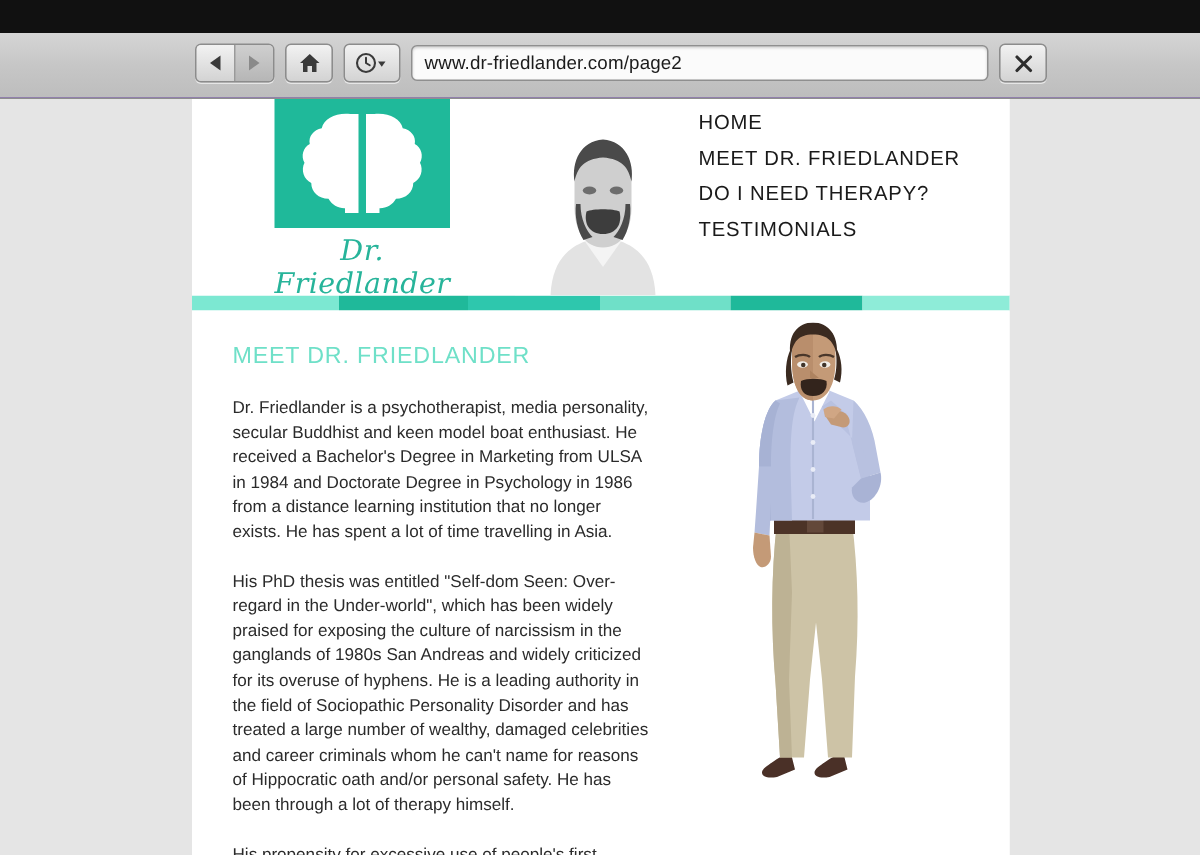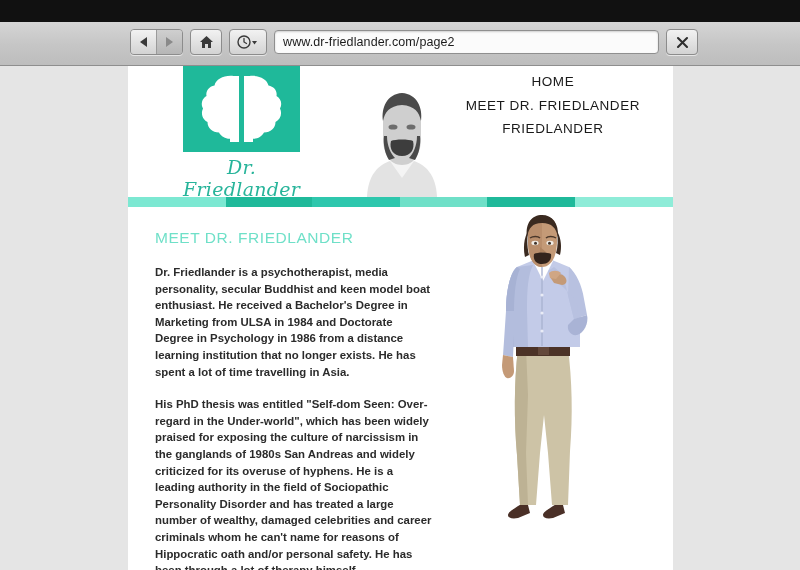--- a/index.html
+++ b/index.html
@@ -147,21 +147,21 @@
 
   .header-photo {
     position: absolute;
     left: 215px; top: 0;
     width: 118px; height: 131px;
     overflow: hidden;
   }
   .nav {
     position: absolute;
     right: 33px; top: 4px;
-    text-align: center;
+    text-align: left;
   }
   .nav-item {
     font-size: 13.5px;
     color: #1a1a1a;
     letter-spacing: .55px;
     line-height: 23.5px;
     cursor: default;
     white-space: nowrap;
   }
 
@@ -189,21 +189,20 @@
     font-size: 15.5px;
     font-weight: normal;
     color: #6fe0c8;
     letter-spacing: .55px;
   }
   .para {
     margin: 16px 0 16px 0;
     font-size: 11.4px;
     line-height: 16.6px;
     color: #2b2b2b;
-    font-weight: bold;
   }
   .body-photo {
     position: absolute;
     right: 28px; top: 8px;
     width: 175px; height: 318px;
   }
 </style>
 </head>
 <body>
 
@@ -280,21 +279,22 @@
               <path d="M48 75 C52 73 66 73 70 75 C72 83 68 90 59 90 C50 90 46 83 48 75 Z" fill="#3d3d3d"></path>
               <path d="M44 70 C44 80 48 88 52 92 L46 94 C42 88 40 78 41 70 Z" fill="#4a4a4a"></path>
               <path d="M74 70 C74 80 70 88 66 92 L72 94 C76 88 78 78 77 70 Z" fill="#4a4a4a"></path>
             </g>
           </svg>
         </div>
 
         <div class="nav">
           <div class="nav-item">HOME</div>
           <div class="nav-item">MEET DR. FRIEDLANDER</div>
-          <div class="nav-item">FRIEDLANDER</div>
+          <div class="nav-item">DO I NEED THERAPY?</div>
+          <div class="nav-item">TESTIMONIALS</div>
         </div>
 
       </div>
 
       <div class="stripe-bar" id="stripe-top">
           <div class="stripe" style="background: rgb(124, 232, 210); width: 98px;"></div>
           <div class="stripe" style="background: rgb(31, 185, 154); width: 86px;"></div>
           <div class="stripe" style="background: rgb(46, 199, 173); width: 88px;"></div>
           <div class="stripe" style="background: rgb(111, 224, 200); width: 87px;"></div>
           <div class="stripe" style="background: rgb(31, 185, 154); width: 88px;"></div>

